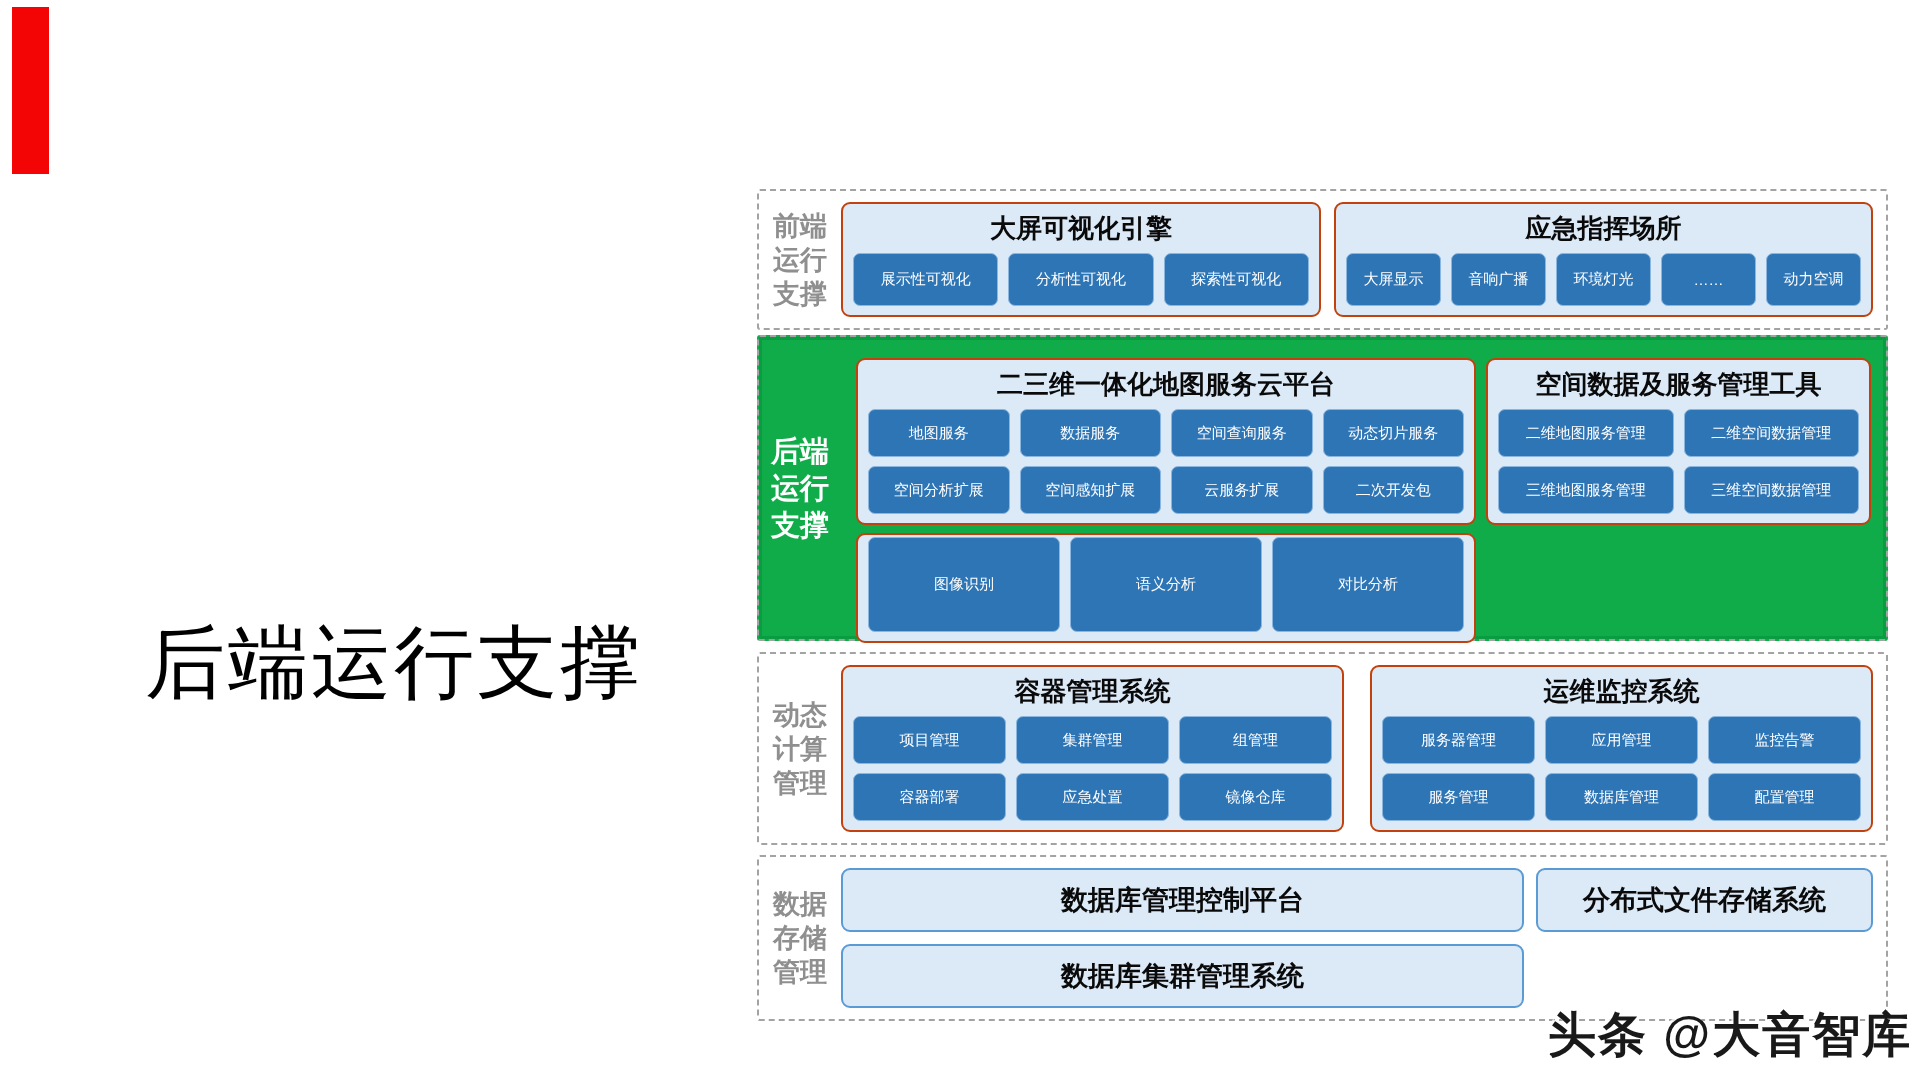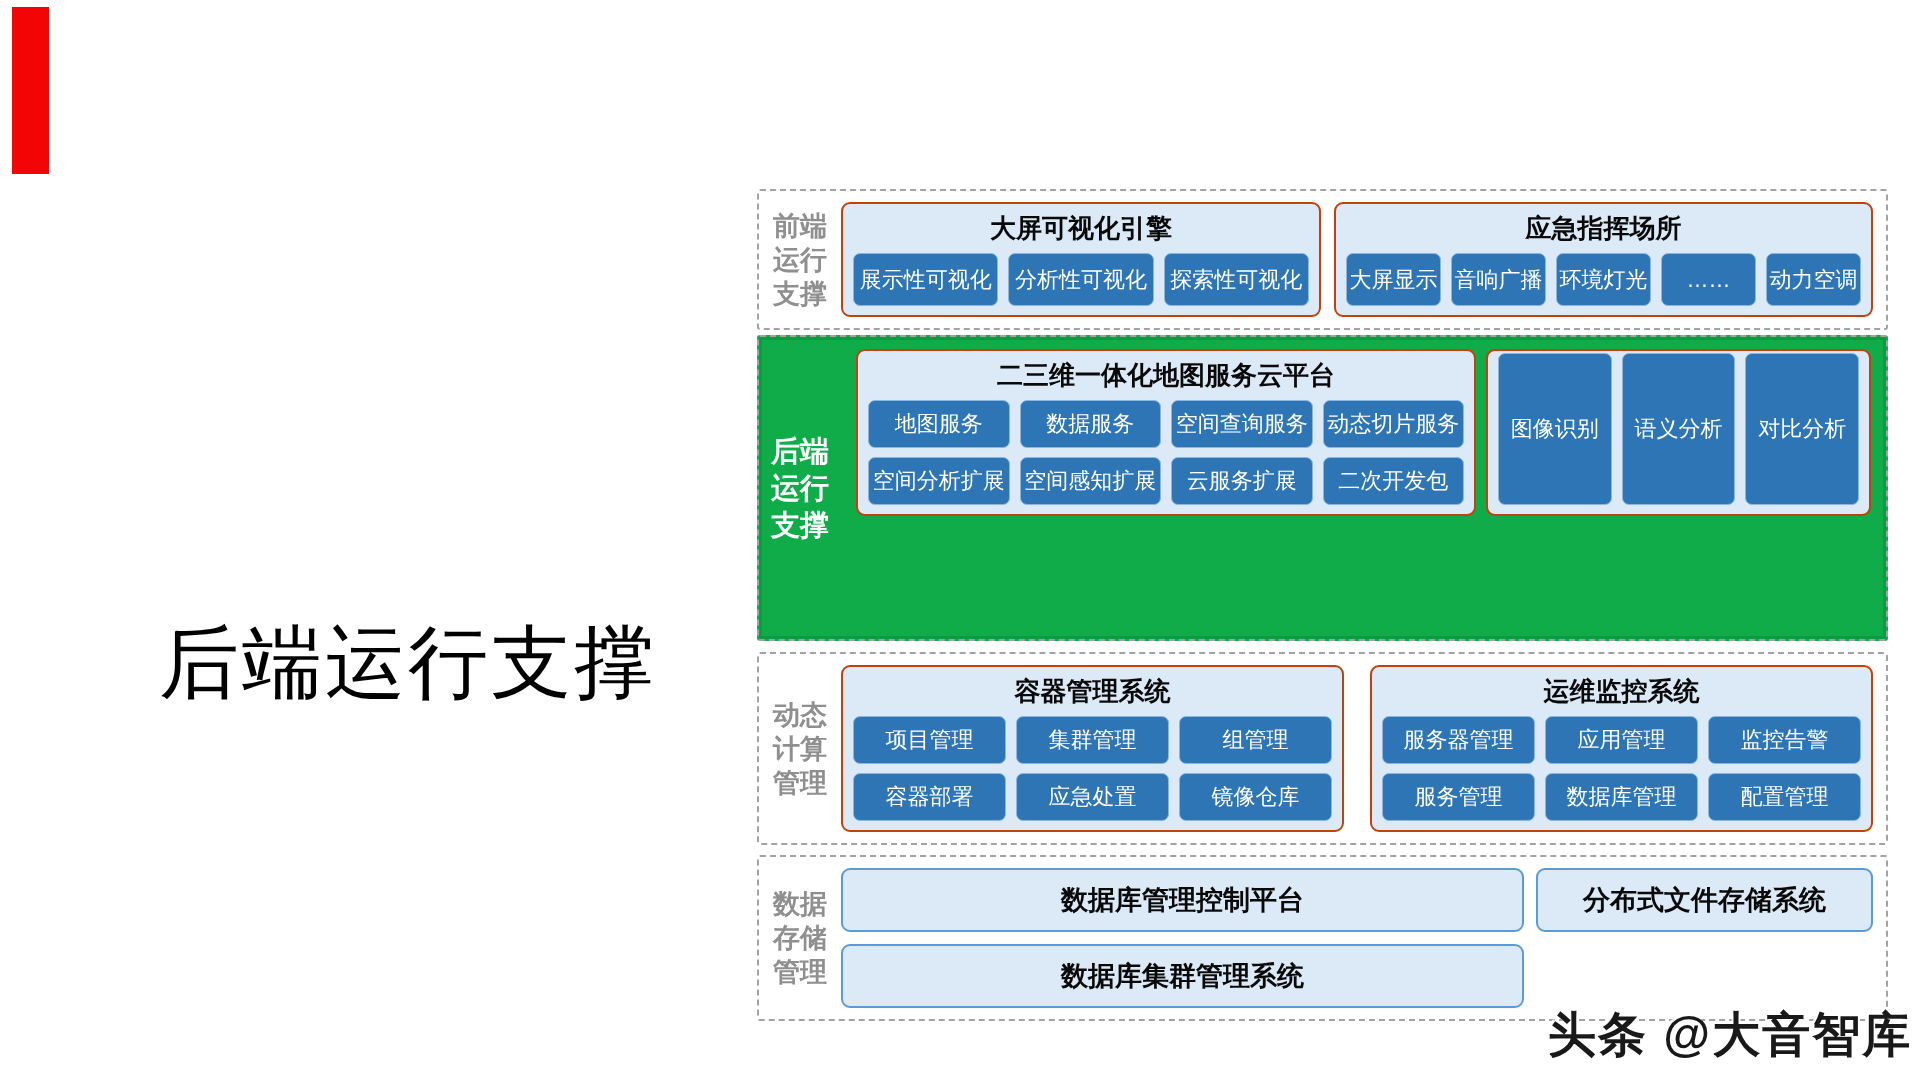--- a/index.html
+++ b/index.html
@@ -3,47 +3,47 @@
 <meta charset="utf-8">
 <style>
   html,body{margin:0;padding:0;background:#fff;}
   .canvas{position:relative;width:1920px;height:1080px;background:#fff;overflow:hidden;
           font-family:"Liberation Sans",sans-serif;}
 
   
   .red-bar{position:absolute;left:12px;top:7px;width:37px;height:167px;background:#f30505;}
 
   
-  .side-title{position:absolute;left:159px;top:610px;font-family:"Liberation Serif","DejaVu Serif",serif;
+  .side-title{position:absolute;left:145px;top:610px;font-family:"Liberation Serif","DejaVu Serif",serif;
               font-size:80px;color:#000;letter-spacing:3px;white-space:nowrap;}
 
   
   .sec{position:absolute;left:757px;width:1131px;border:2px dashed #a3a3a3;border-radius:3px;
        display:flex;align-items:stretch;box-sizing:border-box;}
   .sec1{top:189px;height:141px;}
   .sec2{top:335px;height:306px;background:#10ac4a;box-shadow:inset 0 0 0 3px #0a9c41;}
   .sec3{top:652px;height:193px;}
   .sec4{top:855px;height:166px;}
 
   .sec-label{width:82px;flex:none;display:flex;flex-direction:column;justify-content:center;align-items:center;
              font-weight:bold;font-size:27px;line-height:34px;color:#8f8f8f;}
   .sec2 .sec-label{color:#fff;font-size:29px;line-height:37px;}
 
   .sec-body{flex:1;display:flex;gap:13px;padding:11px 13px 11px 0;box-sizing:border-box;min-width:0;}
   .sec2 .sec-body{display:grid;grid-template-columns:1fr 385px;grid-template-rows:1fr 110px;
-                  gap:8px 10px;padding:12px 15px;}
+                  gap:8px 10px;padding:21px 15px;}
   .sec3 .sec-body{gap:26px;}
   .sec4 .sec-body{display:grid;grid-template-columns:1fr 337px;grid-template-rows:1fr 1fr;gap:12px;}
 
   .panel{background:#dce9f7;border:2px solid #c2410c;border-radius:9px;box-sizing:border-box;
          display:flex;flex-direction:column;padding:2px 10px 9px;min-width:0;}
   .panel-title{text-align:center;font-weight:bold;font-size:26px;color:#0a0a0a;padding:5px 0 7px;white-space:nowrap;}
   .btn-rows{display:flex;flex-direction:column;gap:9px;flex:1;}
   .btn-row{display:flex;gap:10px;flex:1;}
-  .btn{flex:1;background:#2e75b6;border:1px solid #8ab6df;border-radius:7px;color:#fff;font-size:22px;
+  .btn{flex:1;background:#2e75b6;border:1px solid #8ab6df;border-radius:7px;color:#fff;font-size:15px;
        display:flex;align-items:center;justify-content:center;white-space:nowrap;min-height:46px;}
 
   .bigbox{background:#dce9f7;border:2px solid #5b9bd5;border-radius:9px;display:flex;align-items:center;
           justify-content:center;font-weight:bold;font-size:27px;color:#0a0a0a;box-sizing:border-box;}
 
   .watermark{position:absolute;left:1548px;top:1003px;font-size:48px;font-weight:bold;color:#191919;
              letter-spacing:2px;white-space:nowrap;
              text-shadow:2px 2px 0 rgba(255,255,255,.95),-2px -2px 0 rgba(255,255,255,.8);}
 </style>
 </head>
@@ -105,20 +105,33 @@
           </div>
           <div class="btn-row">
             <div class="btn">空间分析扩展</div>
             <div class="btn">空间感知扩展</div>
             <div class="btn">云服务扩展</div>
             <div class="btn">二次开发包</div>
           </div>
         </div>
       </div>
       <div class="panel">
+        <div class="panel-title">空间数据及服务管理工具</div>
+        <div class="btn-rows">
+          <div class="btn-row">
+            <div class="btn">二维地图服务管理</div>
+            <div class="btn">二维空间数据管理</div>
+          </div>
+          <div class="btn-row">
+            <div class="btn">三维地图服务管理</div>
+            <div class="btn">三维空间数据管理</div>
+          </div>
+        </div>
+      </div>
+      <div class="panel">
         <div class="btn-rows">
           <div class="btn-row">
             <div class="btn">图像识别</div>
             <div class="btn">语义分析</div>
             <div class="btn">对比分析</div>
           </div>
         </div>
       </div>
     </div>
   </section>

